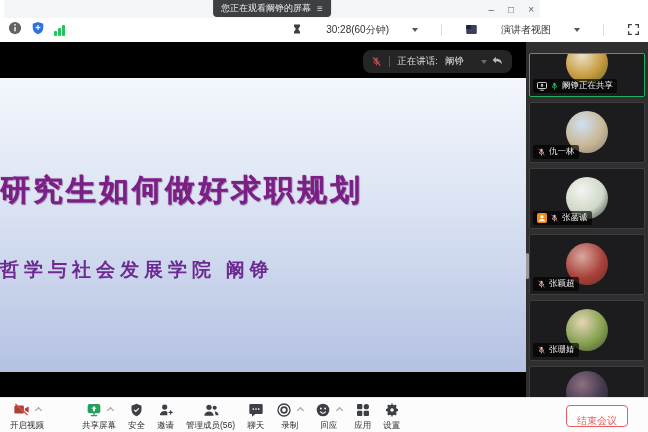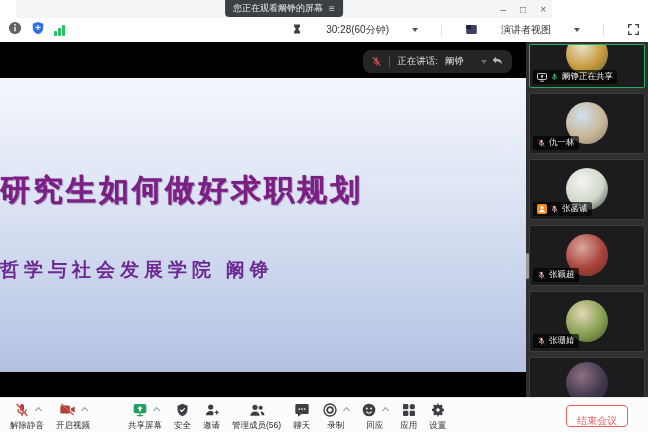--- a/index.html
+++ b/index.html
@@ -5,21 +5,21 @@
   :root{
     --accent-green:#23a05c; --danger-red:#d6453c; --host-orange:#f28a1e;
     --shield-blue:#2f6fe4; --slide-title-purple:#7b1f85;
     --slide-bg-top:#f3f6fc; --slide-bg-bottom:#b4c1e2; --end-red:#e85d5d;
   }
   *{box-sizing:border-box;margin:0;padding:0}
   body{font-family:"Liberation Sans",sans-serif;background:#ddd}
   .app{position:relative;width:648px;height:432px;background:#fff;overflow:hidden}
 
   
-  .titlebar{position:absolute;left:16px;top:0;width:536px;height:18px;background:#f4f5f6}
+  .titlebar{position:absolute;left:4px;top:0;width:536px;height:18px;background:#f4f5f6}
   .title-pill{position:absolute;left:50%;top:0;transform:translateX(-50%);height:17px;
     background:#3d4043;color:#e8e8e8;font-size:9px;display:flex;align-items:center;
     padding:0 8px;border-radius:0 0 4px 4px;gap:6px;white-space:nowrap}
   .pill-menu{color:#cfcfcf;font-size:10px;line-height:1}
   .win-btns{position:absolute;right:6px;top:0;height:18px;display:flex;align-items:center;gap:14px;
     color:#5f6368;font-size:10px}
   .win-btns span{cursor:default}
 
   
   .controlbar{position:absolute;left:0;top:18px;width:648px;height:24px;background:#fff;
@@ -43,21 +43,21 @@
     text-shadow:0 0 1px currentColor,1px 1px 1px rgba(70,10,80,.45)}
   .slide-sub{margin-top:46px;font-size:19px;font-weight:600;letter-spacing:5px;color:#6d2a92;
     font-family:Liberation Serif, serif}
   .banner{position:absolute;top:8px;right:14px;height:23px;background:rgba(38,38,40,.96);
     border-radius:8px;display:flex;align-items:center;padding:0 8px;gap:7px}
   .banner-text{color:#ddd;font-size:9.5px;white-space:nowrap}
   .banner .vsep{background:#555;height:11px}
   .banner-right{display:flex;align-items:center;gap:4px;margin-left:10px}
 
   
-  .sidebar{position:relative;width:122px;height:355px;background:#2f2f2f;padding:2px 3px;overflow:hidden}
+  .sidebar{position:relative;width:122px;height:355px;background:#2f2f2f;padding:11px 3px;overflow:hidden}
   .tile{position:relative;width:116px;height:61px;background:#1c1c1e;border:1px solid #3e3e40;
     border-radius:2px;margin-bottom:5px;overflow:hidden}
   .tile.active{border:1.5px solid #23b161}
   .tile.cropped{height:44px}
   .tile.cropped .avatar{margin-top:-12px}
   .tile.partial{height:44px;margin-bottom:0}
   .avatar{width:42px;height:42px;border-radius:50%;margin:8px auto 0}
   .tile.partial .avatar{margin-top:4px}
   .name-chip{position:absolute;left:3px;bottom:3px;max-width:110px;height:14px;background:rgba(0,0,0,.65);
     border-radius:2px;display:flex;align-items:center;padding:0 4px;gap:3px}
@@ -260,32 +260,20 @@
         </div>
       <div class="scroll-handle"></div>
     </div>
   </div>
 
   <div class="toolbar">
     <div style="display:flex">
         <div class="tb-item">
     <div class="tb-icon-row">
       <span class="tb-icon">
-              <svg width="16" height="16" viewBox="0 0 24 24">
-                <path fill="#a94339" d="M12 14a3 3 0 0 0 3-3V6a3 3 0 0 0-6 0v5a3 3 0 0 0 3 3zM17 11a5 5 0 0 1-10 0H5a7 7 0 0 0 6 6.9V21h2v-3.1A7 7 0 0 0 19 11z"></path>
-                <line x1="4" y1="3" x2="20" y2="21" stroke="#e05048" stroke-width="2.2"></line>
-              </svg>
-            </span>
-      <span class="tb-caret"></span>
-    </div>
-    <div class="tb-label">解除静音</div>
-  </div>
-        <div class="tb-item">
-    <div class="tb-icon-row">
-      <span class="tb-icon">
               <svg width="17" height="15" viewBox="0 0 24 22">
                 <rect x="1.5" y="5" width="14" height="12" rx="2" fill="#a94339"></rect>
                 <path d="M17 9.5l5.5-3v9l-5.5-3z" fill="#a94339"></path>
                 <line x1="3" y1="3" x2="21" y2="19" stroke="#e05048" stroke-width="2.2"></line>
               </svg>
             </span>
       <span class="tb-caret"></span>
     </div>
     <div class="tb-label">开启视频</div>
   </div>

